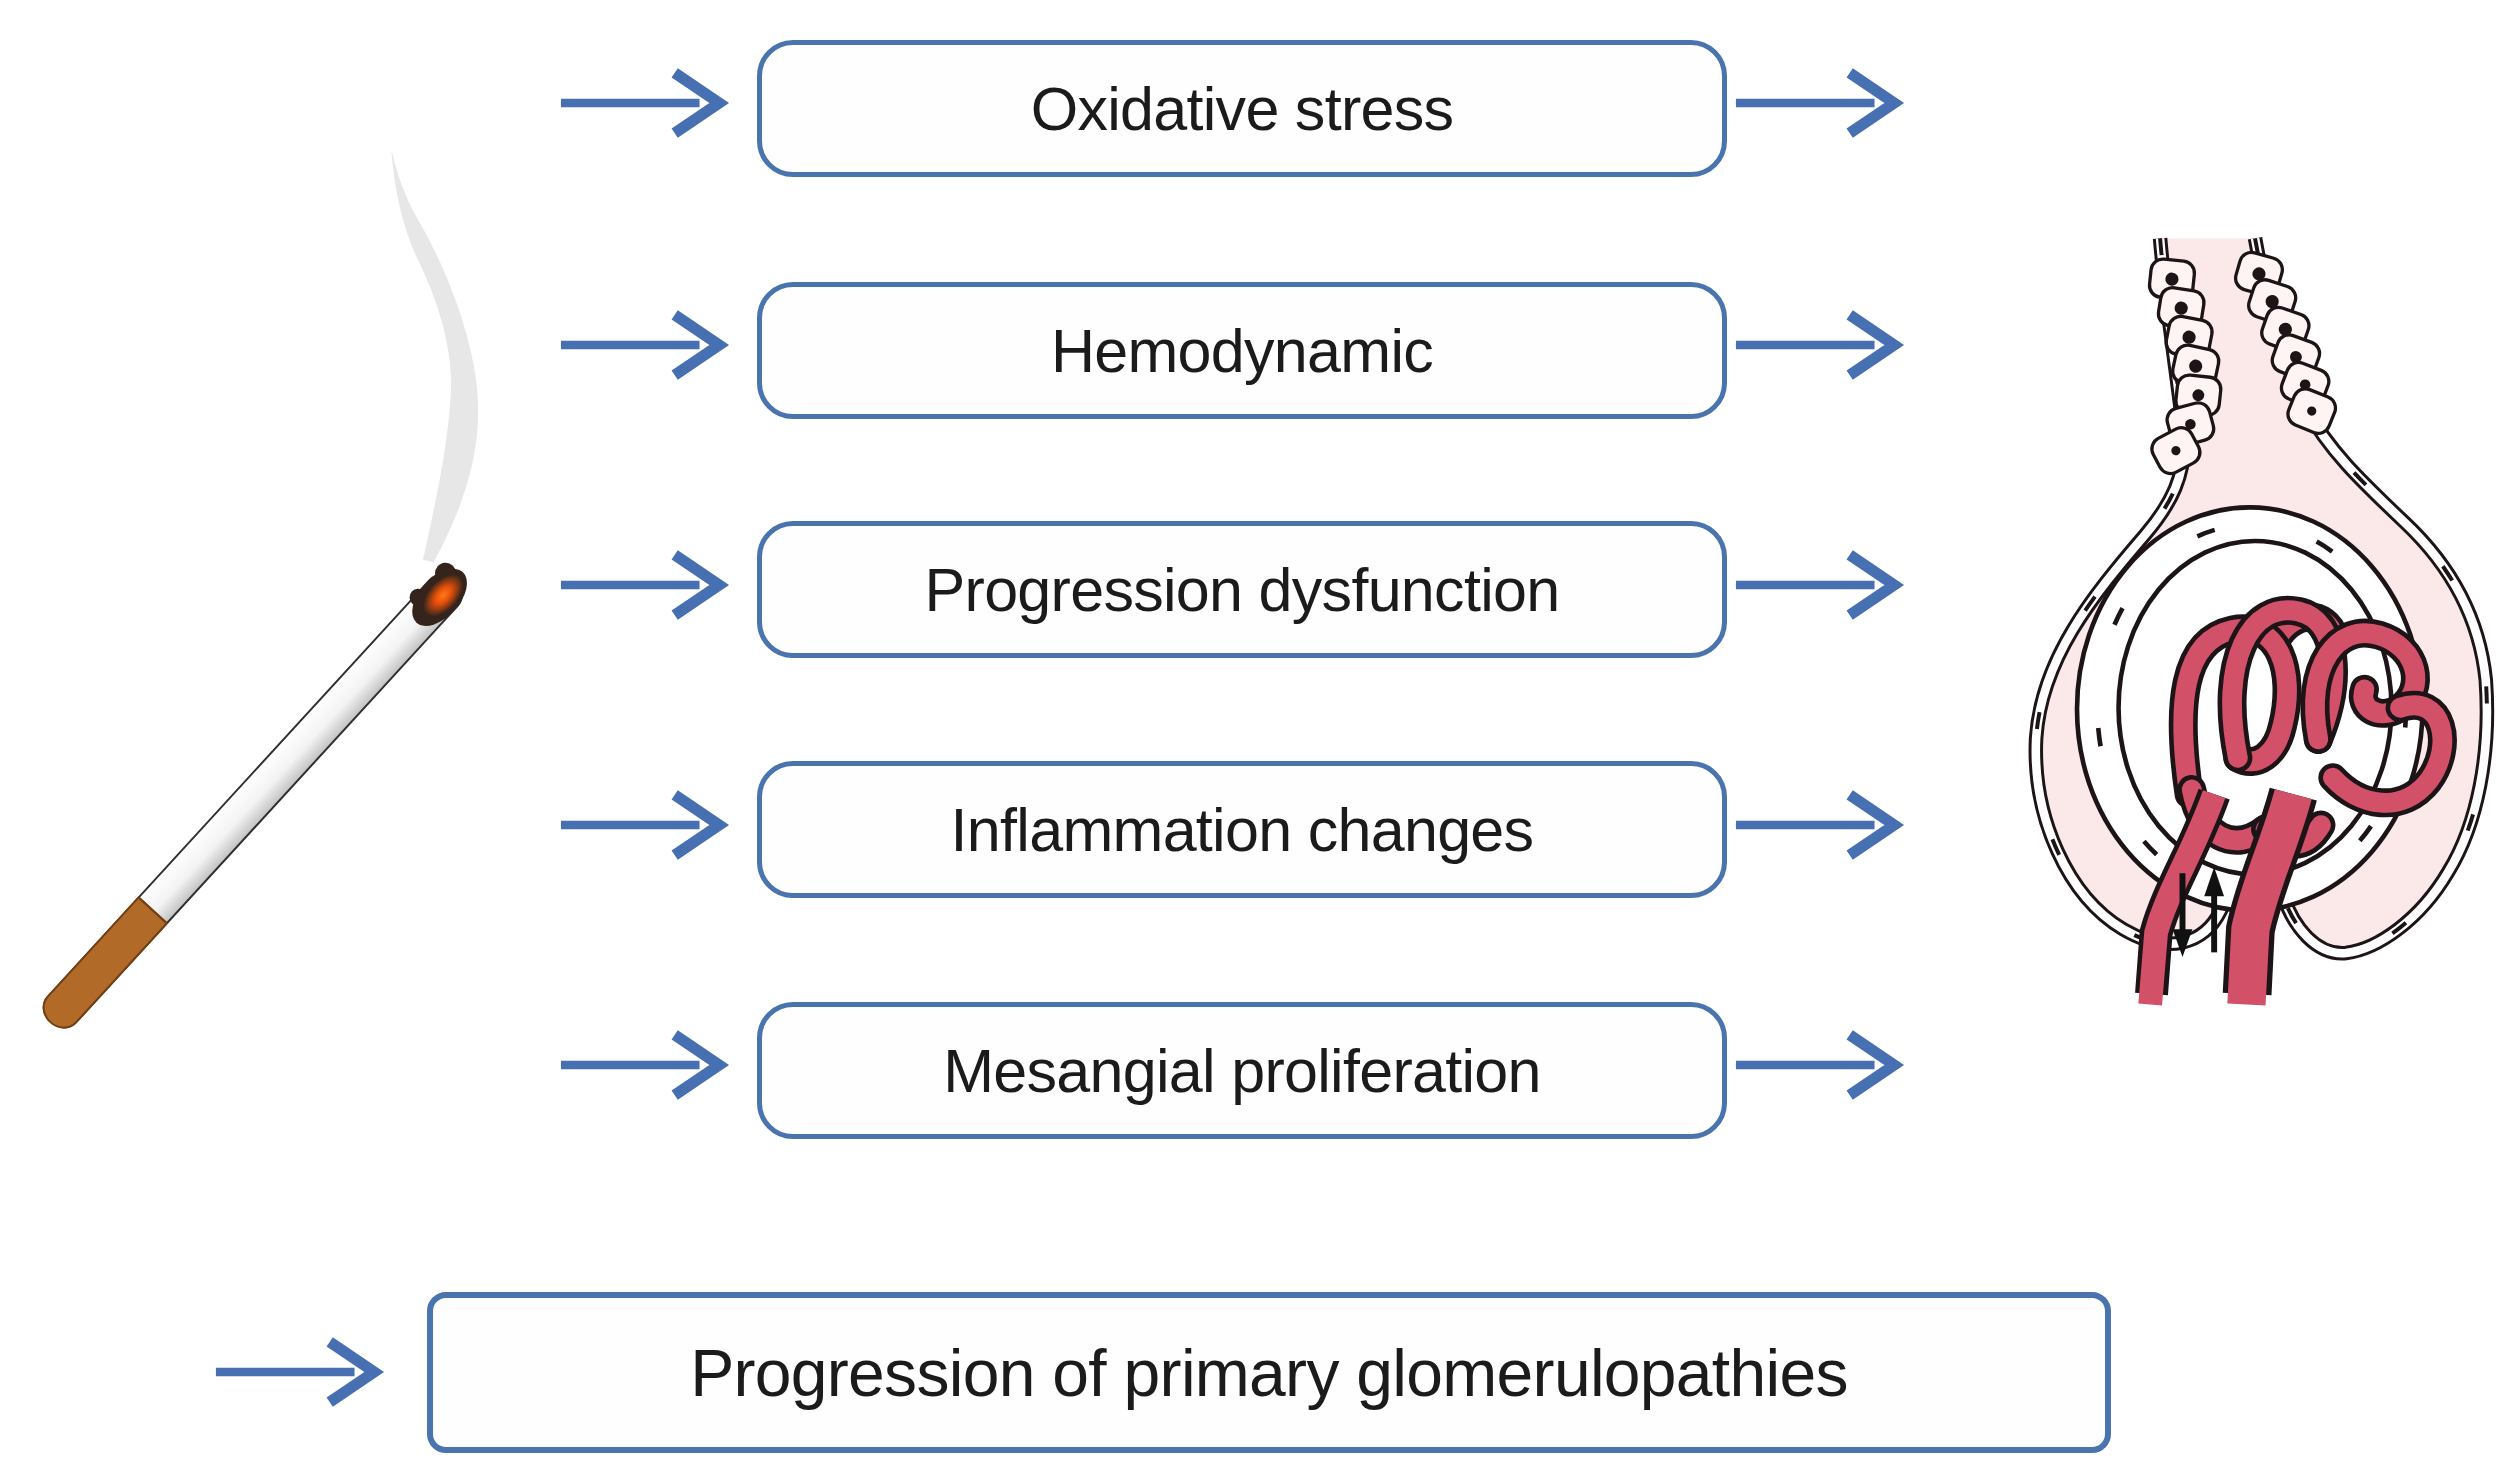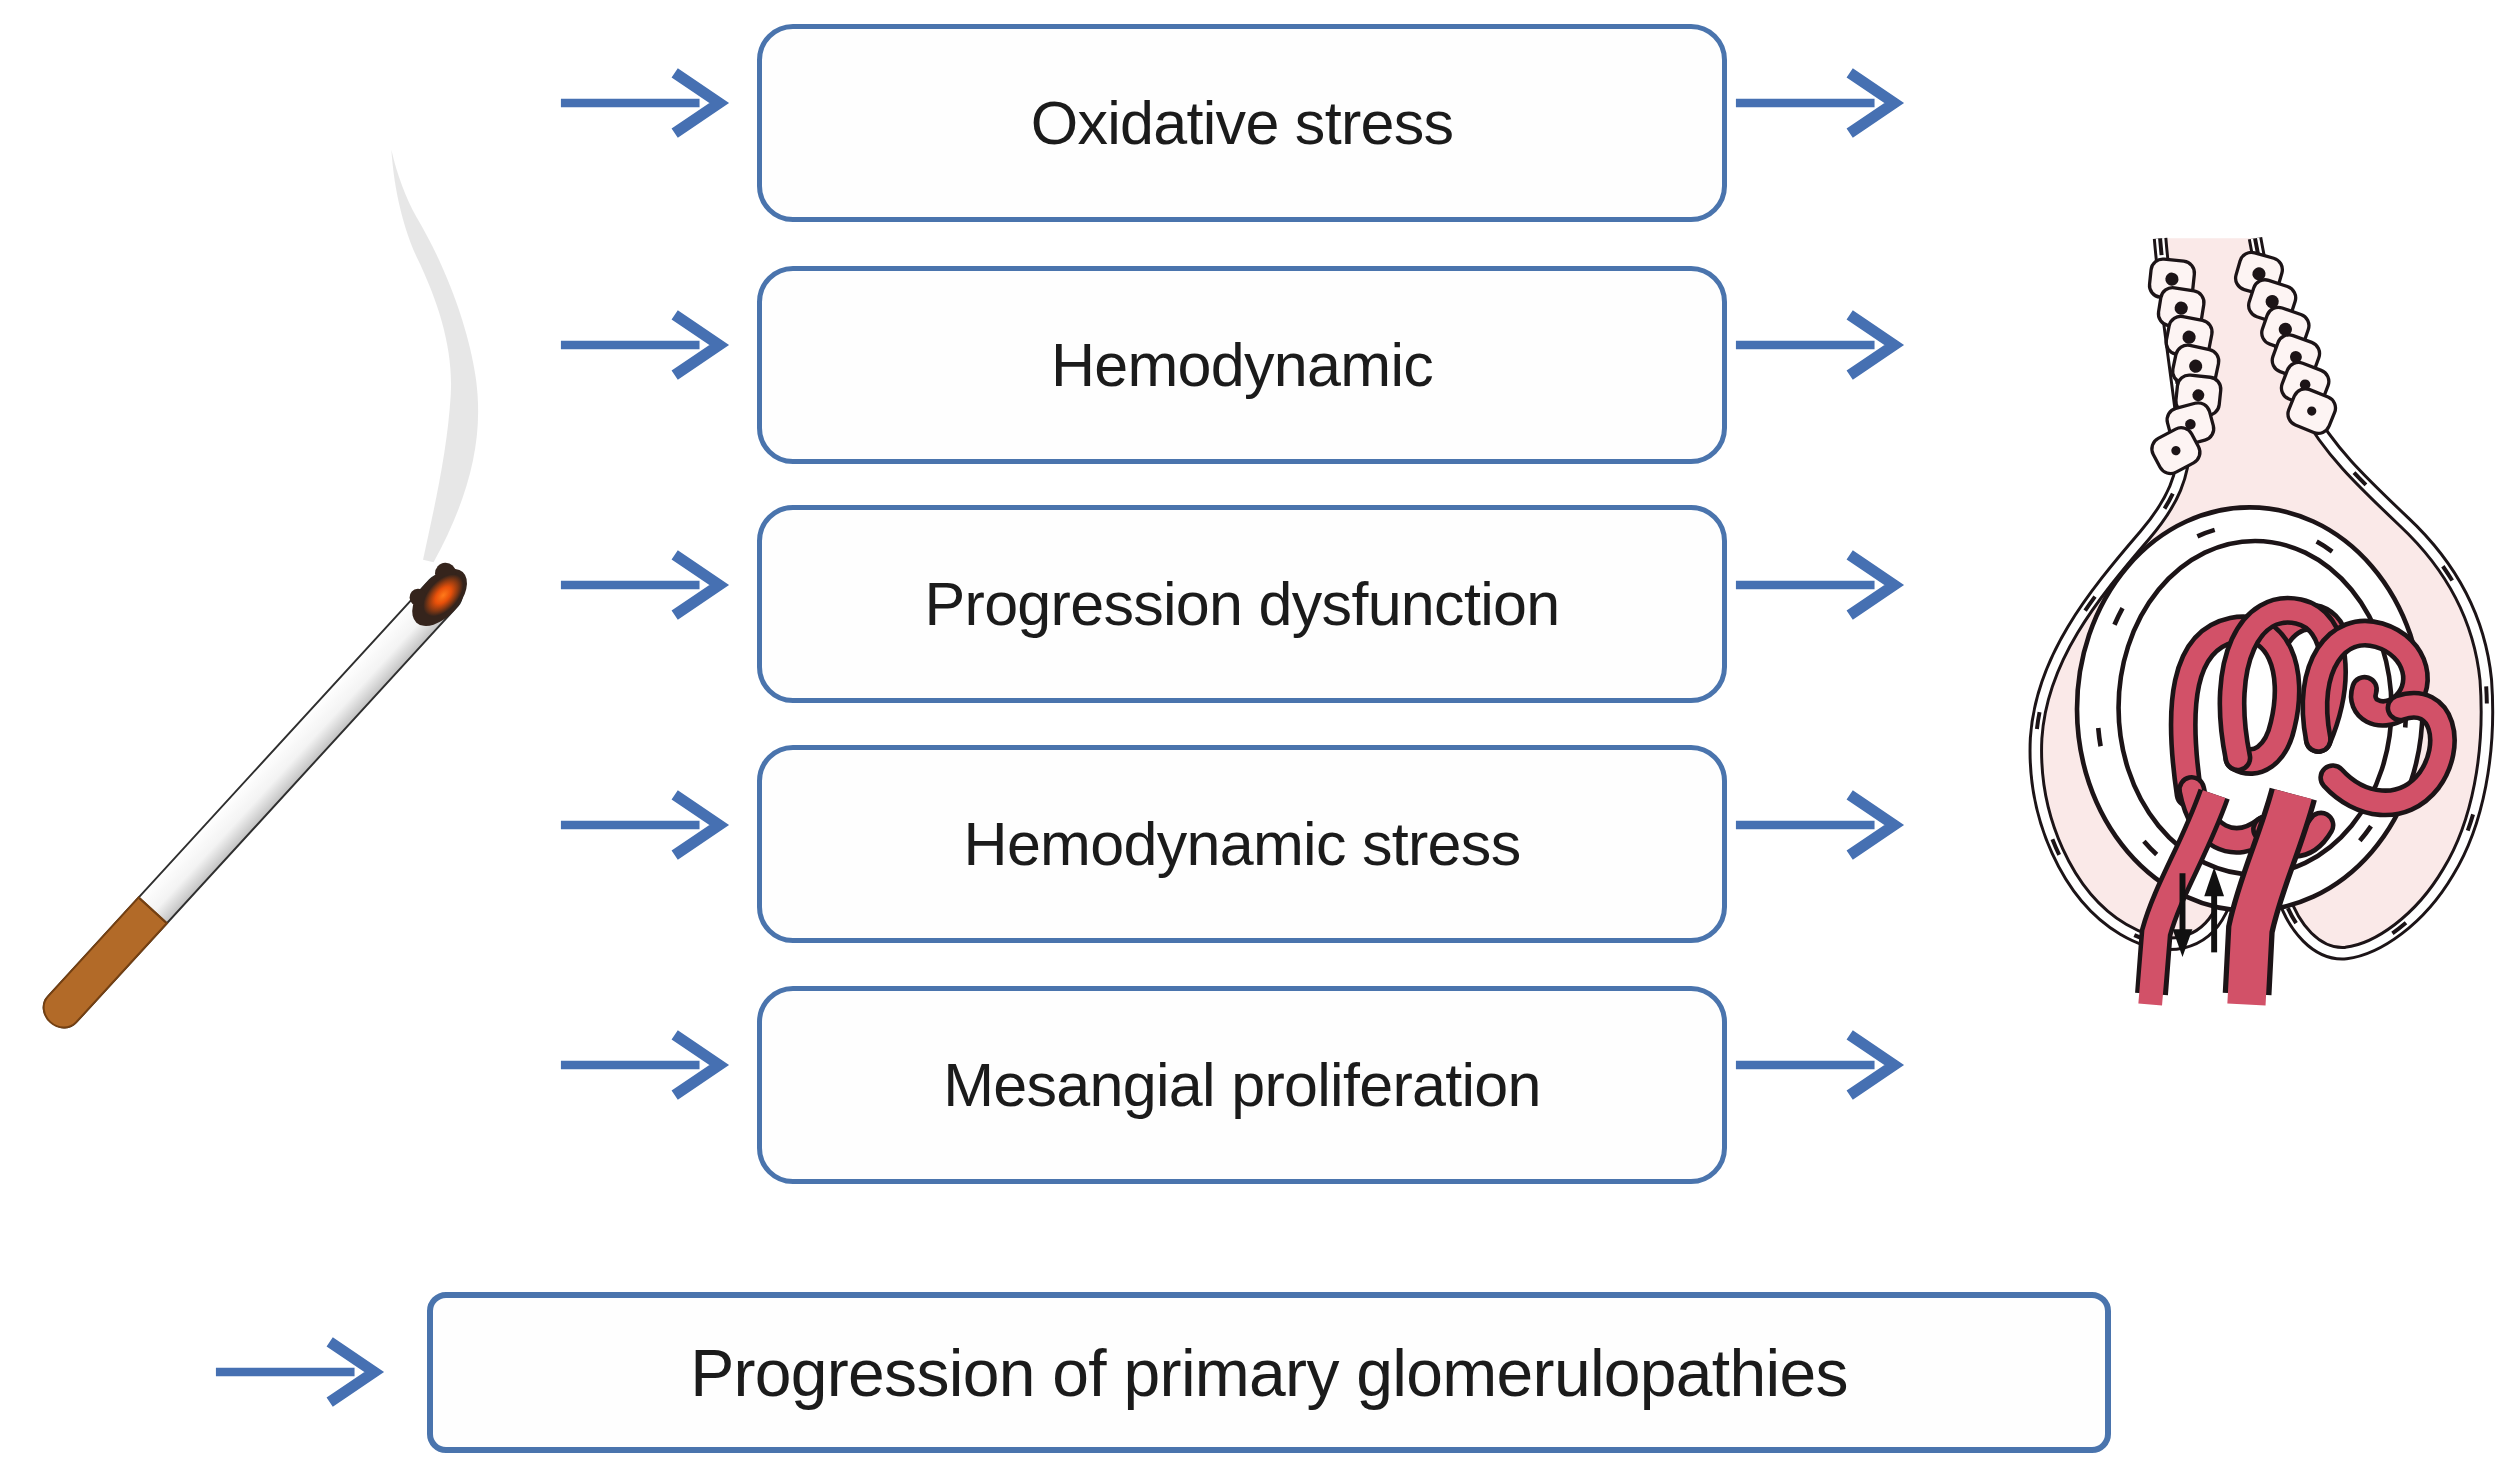--- a/index.html
+++ b/index.html
@@ -17,23 +17,23 @@
     --ember_orange:#e8500a;
   }
   *{margin:0;padding:0;box-sizing:border-box;}
   html,body{background:var(--background);}
   .canvas{
     position:relative;width:2500px;height:1484px;overflow:hidden;
     background:var(--background);
     font-family:"Liberation Sans", sans-serif;
   }
   .cause-box{
-    position:absolute;left:757px;width:970px;height:198px;
+    position:absolute;left:757px;width:970px;height:137px;
     border:5.3px solid var(--box_border);border-radius:36px;background:#fefefe;
-    display:flex;align-items:center;justify-content:center;
+    display:flex;align-items:center;justify-content:center;margin-top:16px;
   }
   .cause-box .label{
     font-size:61px;color:var(--text_color);letter-spacing:-0.7px;white-space:nowrap;
   }
   .outcome-box{
     position:absolute;left:427px;top:1292px;width:1684px;height:161px;
     border:6px solid var(--box_border);border-radius:19px;background:#fefefe;
     display:flex;align-items:center;justify-content:center;
   }
   .outcome-box .label{
@@ -265,21 +265,21 @@
   <svg class="flow-arrow" style="left:1732px;top:544px;" viewBox="0 0 260 124">
     <line class="shaft" x1="6" y1="62" x2="218" y2="62"></line>
       <polyline class="head" points="180,16 248,62 180,108"></polyline>
   </svg>
 
   <svg class="flow-arrow" style="left:557px;top:784px;" viewBox="0 0 260 124">
     <line class="shaft" x1="6" y1="62" x2="218" y2="62"></line>
       <polyline class="head" points="180,16 248,62 180,108"></polyline>
   </svg>
   <div class="cause-box" style="top:745px;">
-    <span class="label">Hemodynamic stress</span>
+    <span class="label">Inflammation changes</span>
   </div>
   <svg class="flow-arrow" style="left:1732px;top:784px;" viewBox="0 0 260 124">
     <line class="shaft" x1="6" y1="62" x2="218" y2="62"></line>
       <polyline class="head" points="180,16 248,62 180,108"></polyline>
   </svg>
 
   <svg class="flow-arrow" style="left:557px;top:1024px;" viewBox="0 0 260 124">
     <line class="shaft" x1="6" y1="62" x2="218" y2="62"></line>
       <polyline class="head" points="180,16 248,62 180,108"></polyline>
   </svg>

